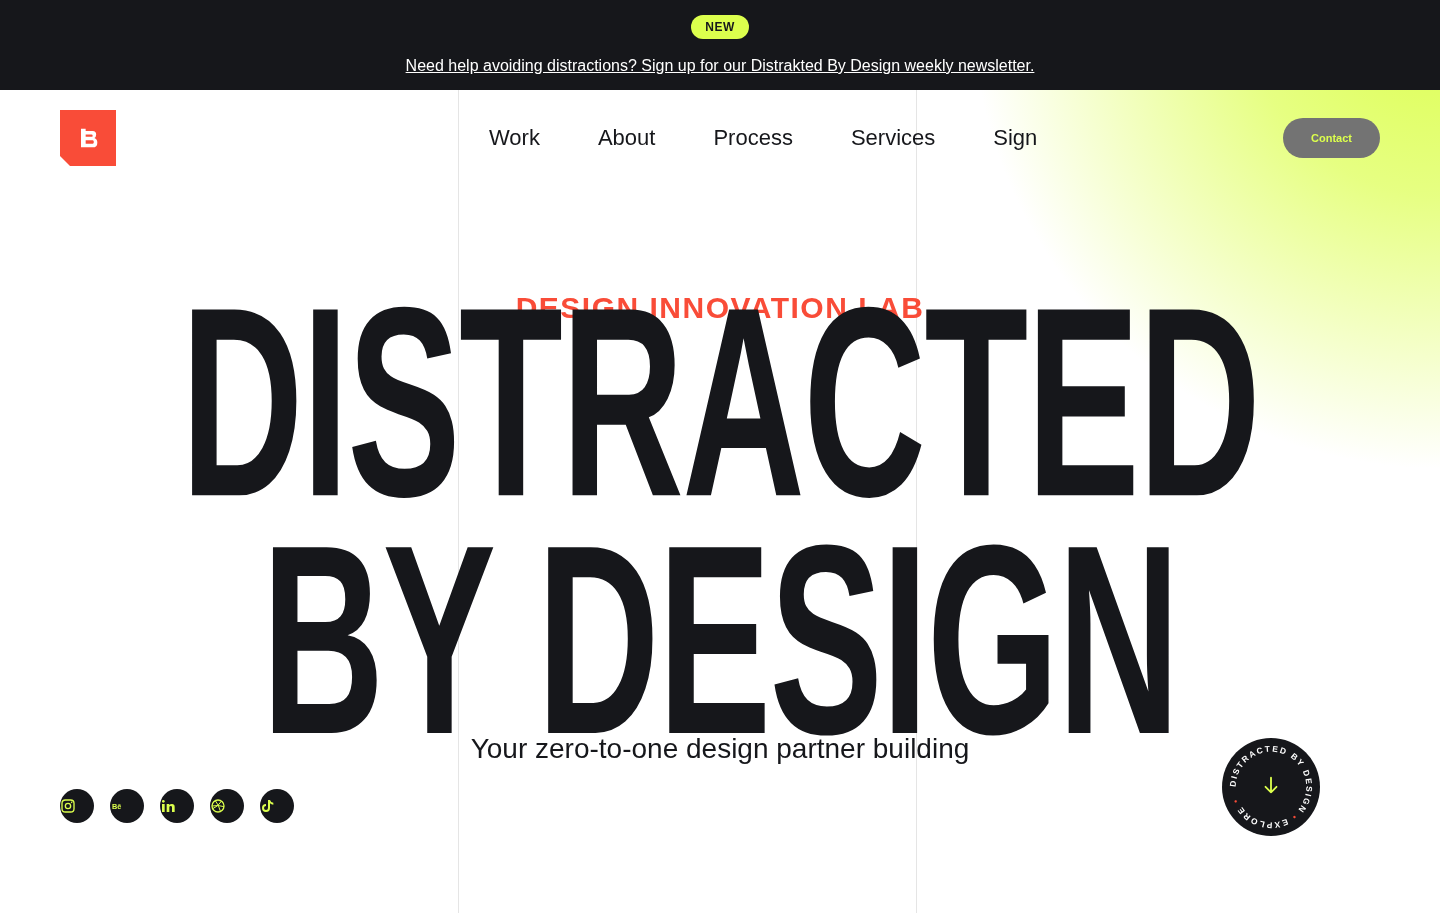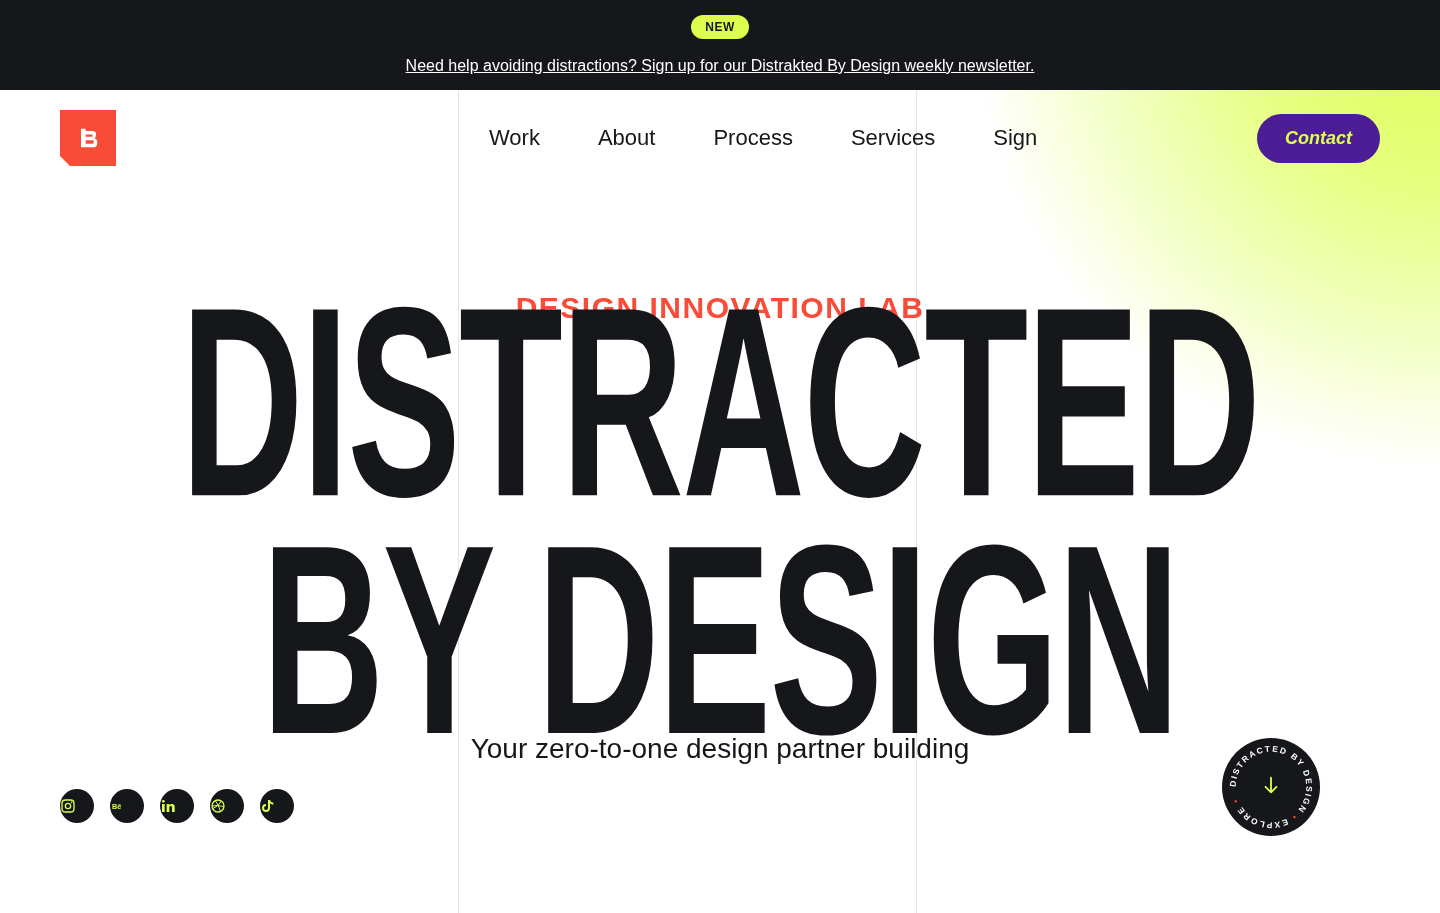--- a/index.html
+++ b/index.html
@@ -114,29 +114,28 @@
     .nav-link {
       font-size: 22px;
       color: #16171b;
       font-weight: 500;
       cursor: pointer;
       margin-left: 20px;
     }
     
     .contact-btn {
       margin-left: auto;
-      background: #4c1d95;
+      background: #737373;
       color: #DCFF4D;
       padding: 14px 28px;
       border-radius: 28px;
-      font-size: 18px;
+      font-size: 11px;
       font-weight: 600;
       cursor: pointer;
       border: none;
-      font-style: italic;
     }
     
     
     .hero {
       position: relative;
       z-index: 2;
       text-align: center;
       padding-top: 105px;
     }
     

